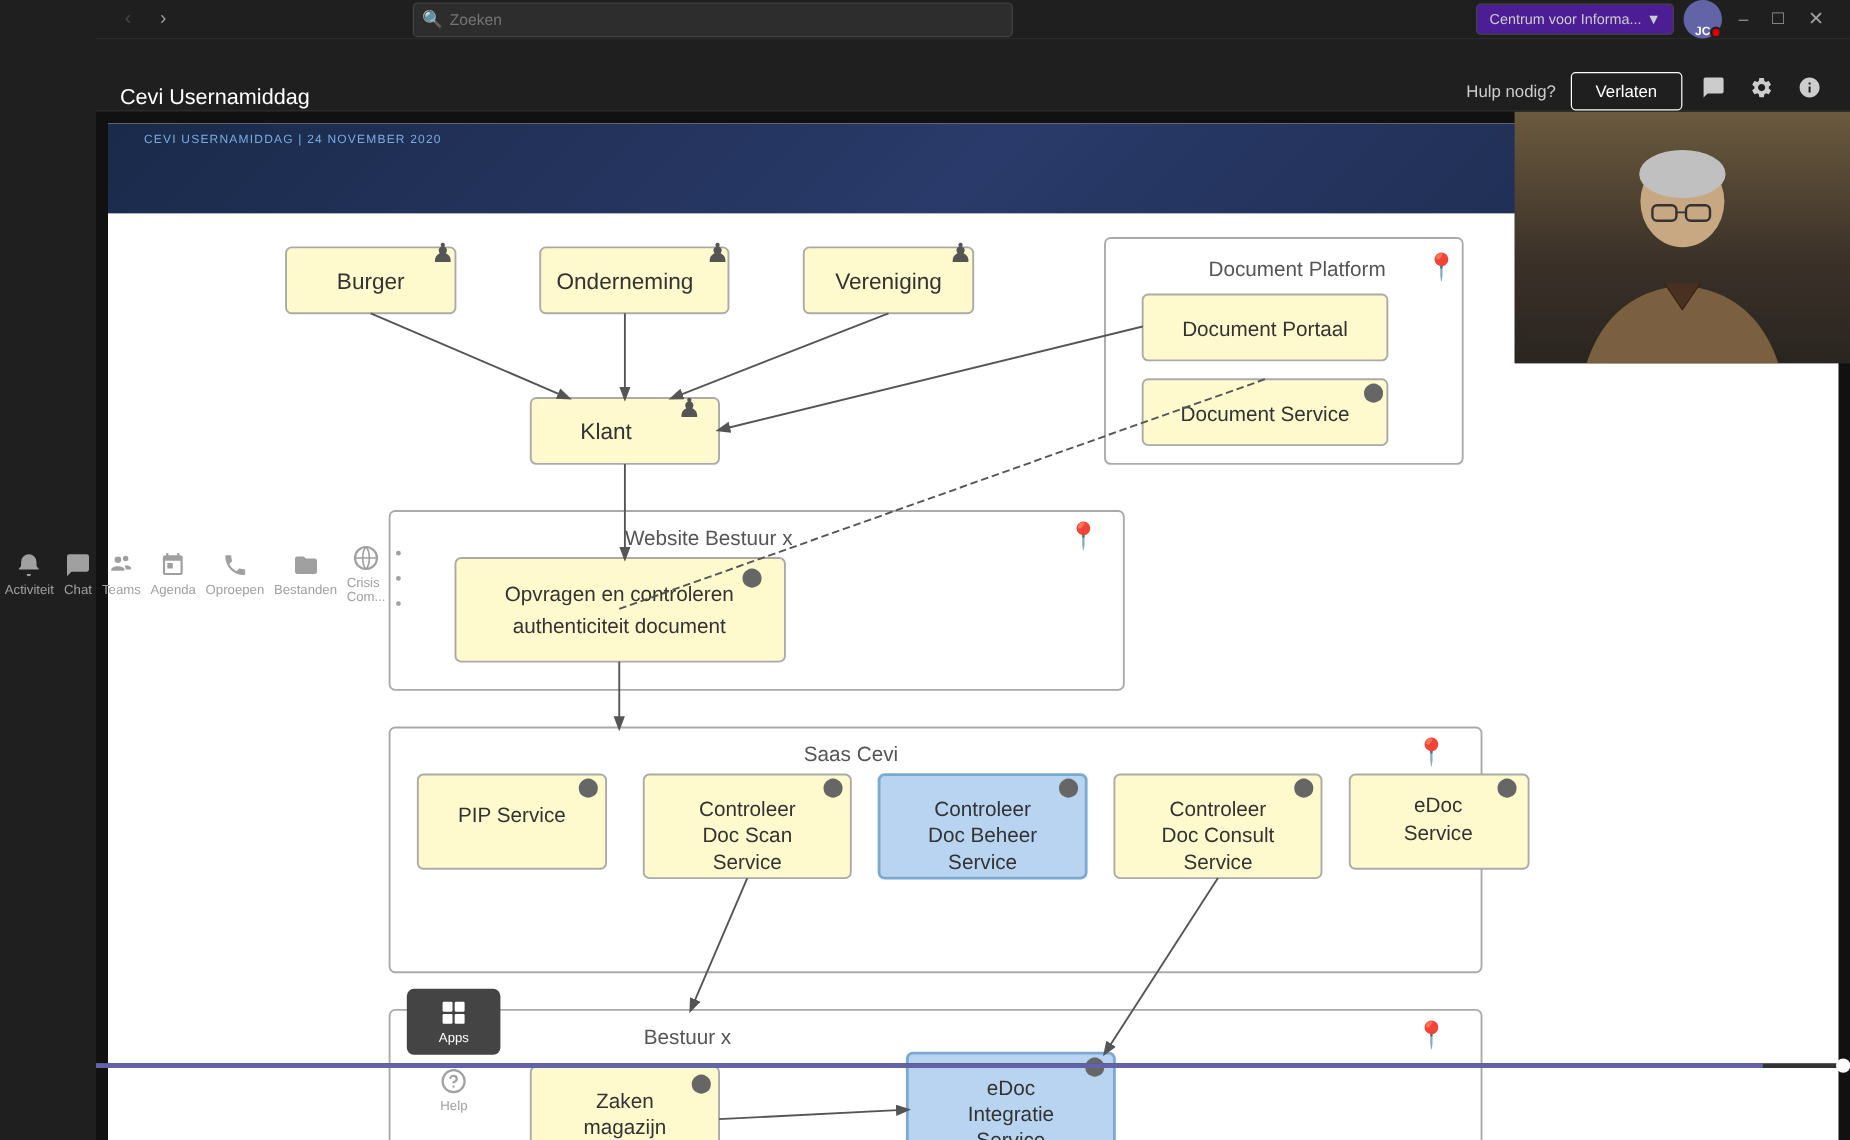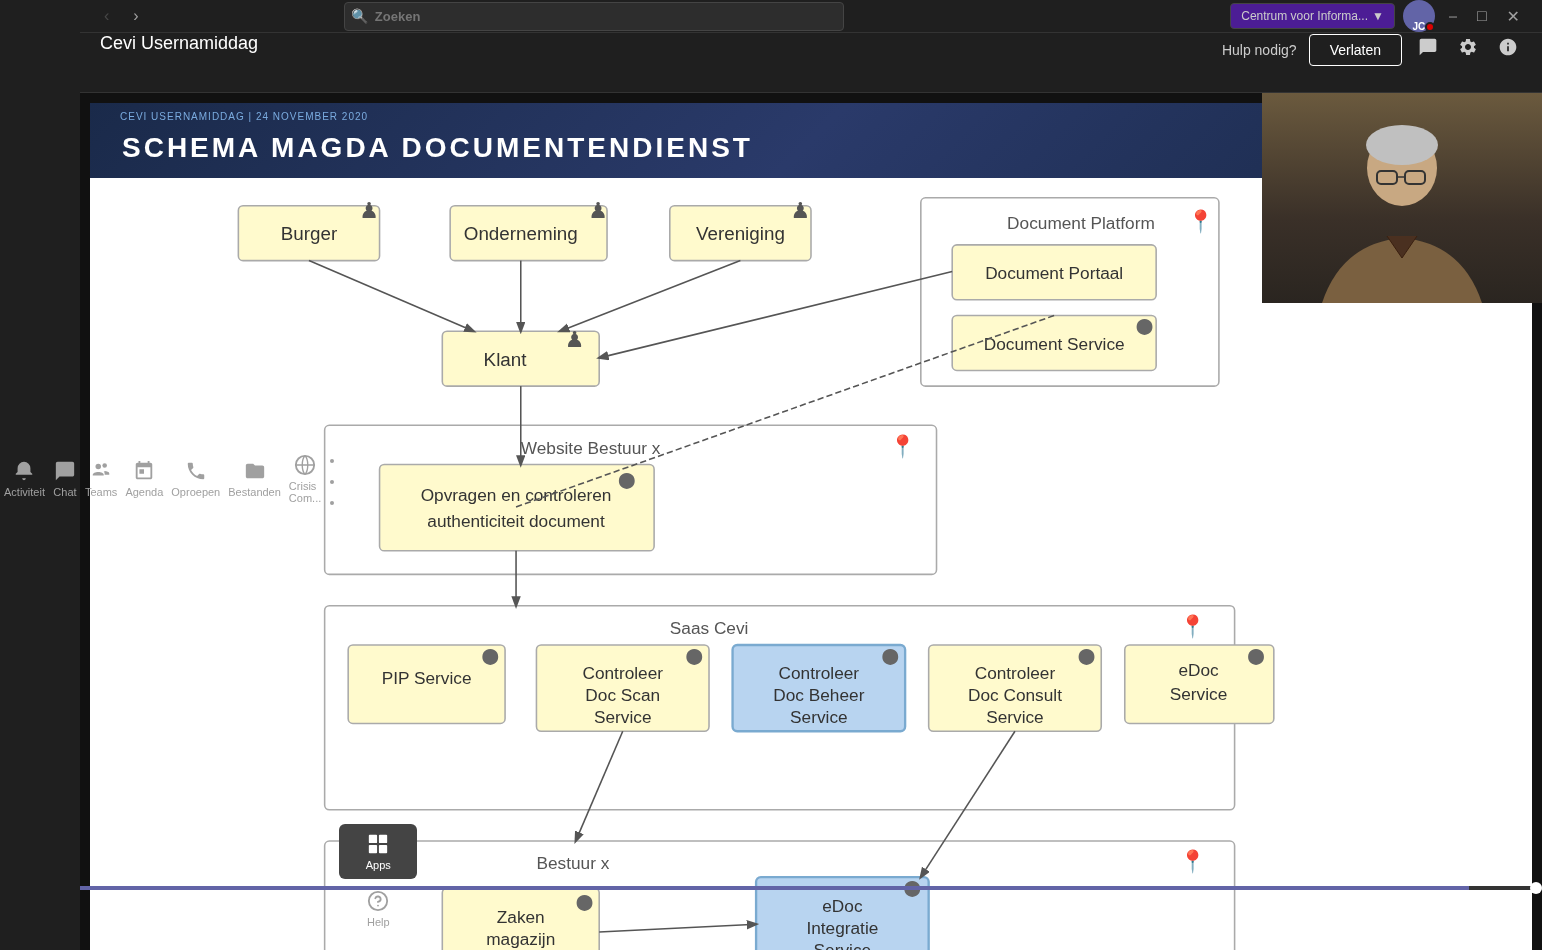--- a/index.html
+++ b/index.html
@@ -112,21 +112,20 @@
     }
     #search-input {
       width: 100%;
       background: #2d2d2d;
       border: 1px solid #444;
       border-radius: 4px;
       color: #ccc;
       padding: 6px 12px 6px 32px;
       font-size: 13px;
       outline: none;
-      font-weight: bold;
     }
     .search-icon-wrap {
       position: absolute;
       left: 8px;
       color: #888;
       font-size: 14px;
     }
     .topbar-right {
       display: flex;
       align-items: center;
@@ -175,21 +174,21 @@
     #meeting-area {
       flex: 1;
       display: flex;
       flex-direction: column;
       background: #1f1f1f;
     }
     #meeting-header {
       height: 60px;
       background: #1f1f1f;
       display: flex;
-      align-items: flex-start;
+      align-items: flex-end;
       padding: 0 20px;
       border-bottom: 1px solid #333;
     }
     #meeting-title {
       font-size: 18px;
       color: #fff;
       font-weight: 500;
     }
     .meeting-header-right {
       margin-left: auto;
@@ -514,21 +513,20 @@
     </div>
 
     <div id="content-area">
 
       <div id="slide-container">
         <div id="slide">
 
           <div class="slide-header">
             <div>
               <div class="slide-header-text-top">CEVI USERNAMIDDAG | 24 NOVEMBER 2020</div>
-              <div class="slide-title">SCHEMA MAGDA DOCUMENTENDIENST</div>
             </div>
             <div class="slide-logos">
               <div class="cevi-logo">
                 <span>CE<span style="color:#e74c3c">✓</span>I</span>
               </div>
               <div class="ogins-logo">
                 <span>OGINS</span>
               </div>
             </div>
           </div>

